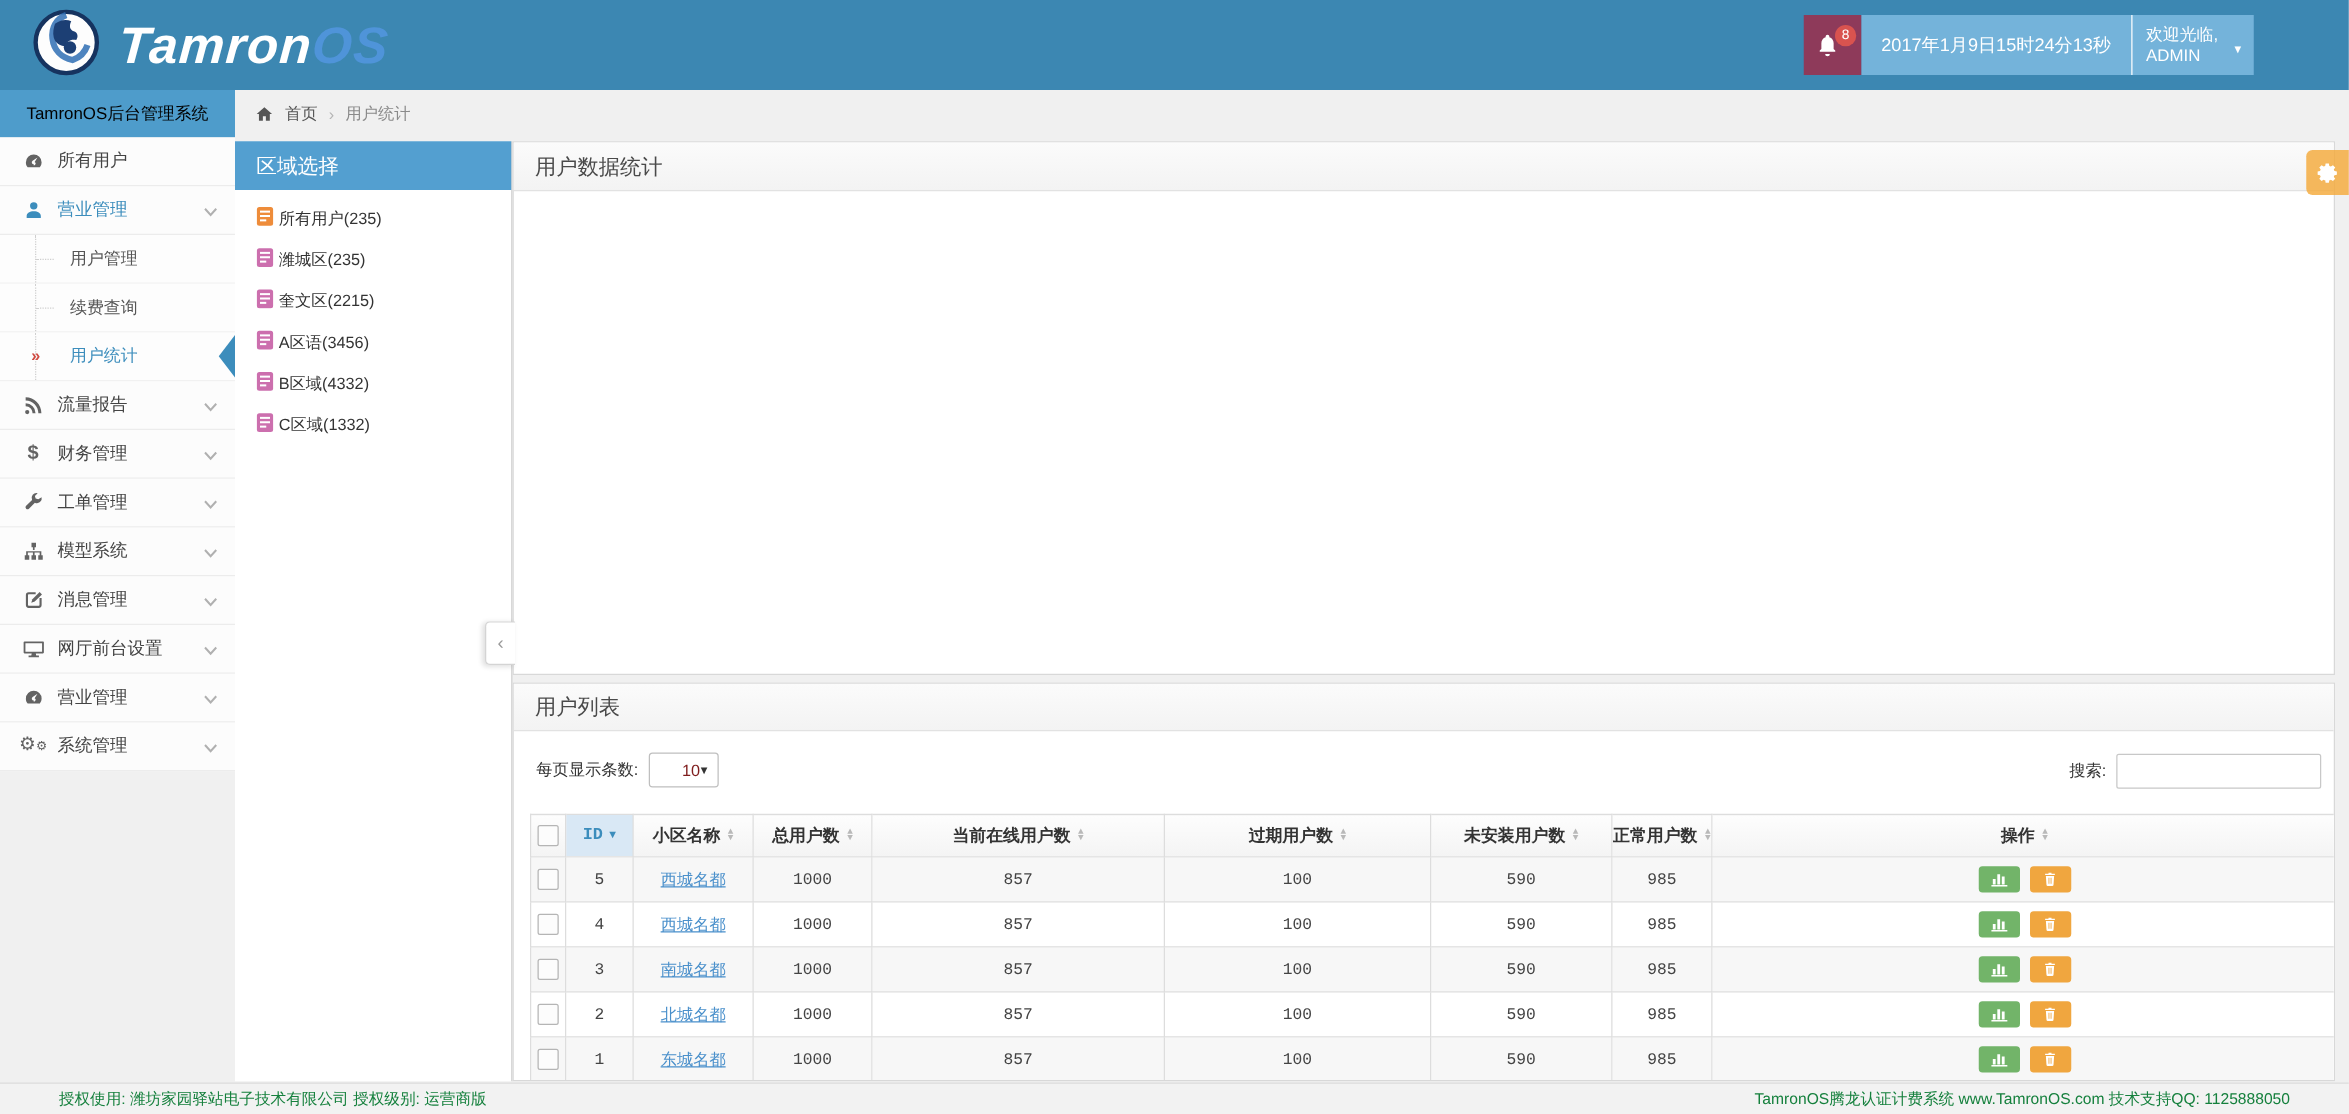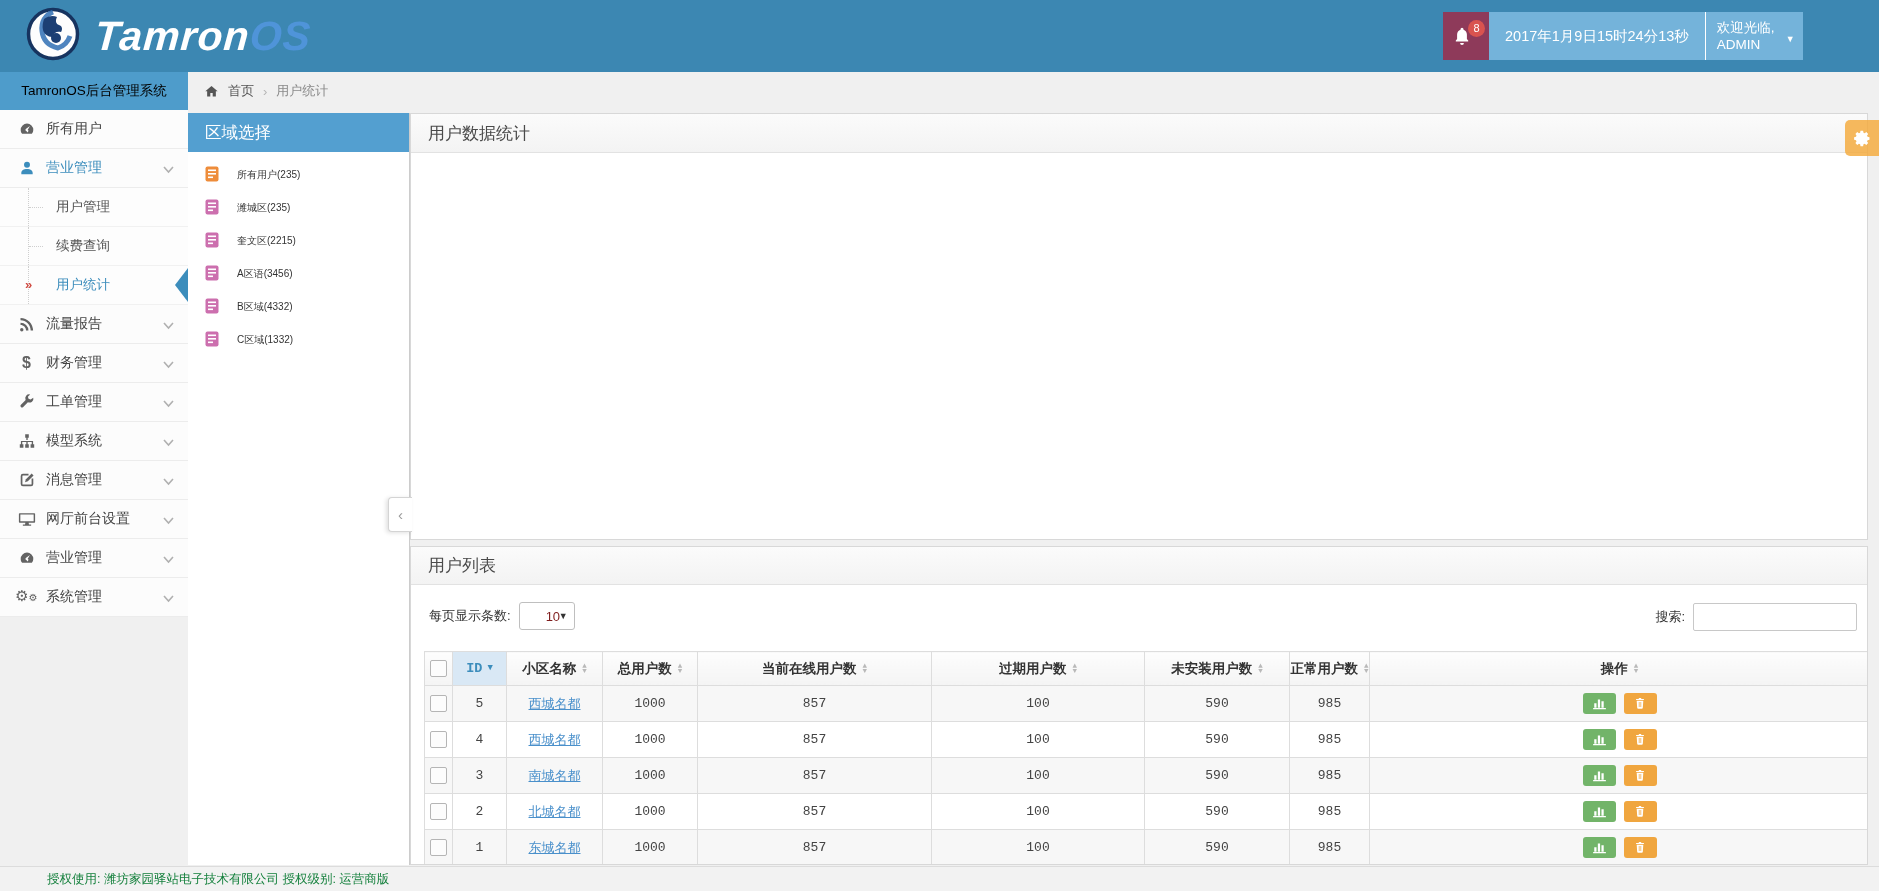--- a/index.html
+++ b/index.html
@@ -39,21 +39,21 @@
   .side-sub::before{content:"";position:absolute;left:28px;top:0;bottom:0;border-left:1px dotted #cfcfcf;}
   .side-sub .connector{position:absolute;left:29px;width:14px;border-top:1px dotted #cfcfcf;top:19px;}
   .side-sub .s-label{margin-left:56px;color:#555;}
   .side-sub.active .s-label{color:#3c8dbc;}
   .sub-arrow{position:absolute;left:25px;top:11px;color:#d14b42;font-size:13px;font-weight:bold;}
   .active-tri{position:absolute;right:0;top:2px;width:0;height:0;border-top:17px solid transparent;border-bottom:17px solid transparent;border-right:13px solid #3c8dbc;}
   
   .region{position:absolute;left:188px;top:113px;width:222px;bottom:26px;background:#fff;border-right:1px solid #ccc;box-sizing:border-box;z-index:2;}
   .region-header{height:39px;background:#539fd0;color:#fff;font-size:16.5px;display:flex;align-items:center;padding-left:17px;}
   .region-list{padding-top:6px;}
-  .region-item{height:33px;display:flex;align-items:center;padding-left:17px;font-size:10px;color:#333;gap:18px;cursor:pointer;white-space:nowrap;}
+  .region-item{height:33px;display:flex;align-items:center;padding-left:17px;font-size:13px;color:#333;gap:4px;cursor:pointer;white-space:nowrap;}
   .doc-orange{color:#ee8c3a;}
   .doc-pink{color:#cc6fae;}
   
   .panel{position:absolute;background:#fff;border:1px solid #d8d8d8;box-sizing:border-box;}
   #panel-stats{left:410px;top:113px;width:1458px;height:427px;}
   #panel-list{left:410px;top:546px;width:1458px;height:319px;overflow:hidden;}
   .panel-header{height:38px;background:linear-gradient(#fbfbfb,#f3f3f3);border-bottom:1px solid #e2e2e2;display:flex;align-items:center;padding-left:17px;font-size:17px;color:#4a4a4a;}
   .collapse-tab{position:absolute;left:388px;top:497px;width:23px;height:33px;background:#fff;border:1px solid #d4d4d4;border-right:none;border-radius:4px 0 0 4px;box-shadow:-2px 1px 4px rgba(0,0,0,.12);display:flex;align-items:center;justify-content:center;color:#9a9a9a;font-size:15px;z-index:5;cursor:pointer;}
   
   .page-size{position:absolute;left:18px;top:55px;display:flex;align-items:center;font-size:13px;color:#333;}
@@ -476,13 +476,14 @@
 </div>
 
 <div class="fab">
   <svg width="19" height="19" viewBox="0 0 20 20" fill="#fff">
     <path d="M10 6.5A3.5 3.5 0 1 0 10 13.5 3.5 3.5 0 0 0 10 6.5zm0 5.5a2 2 0 1 1 0-4 2 2 0 0 1 0 4zM18 11.5v-3l-2.2-.4a6 6 0 0 0-.6-1.4l1.3-1.9-2.1-2.1-1.9 1.3a6 6 0 0 0-1.4-.6L10.7 1.2h-3L7.3 3.4a6 6 0 0 0-1.4.6L4 2.7 1.9 4.8l1.3 1.9a6 6 0 0 0-.6 1.4L.4 8.5v3l2.2.4a6 6 0 0 0 .6 1.4l-1.3 1.9 2.1 2.1 1.9-1.3a6 6 0 0 0 1.4.6l.4 2.2h3l.4-2.2a6 6 0 0 0 1.4-.6l1.9 1.3 2.1-2.1-1.3-1.9a6 6 0 0 0 .6-1.4z" transform="translate(0.8,0.8) scale(0.92)"></path>
   </svg>
 </div>
 
 <div class="footer">
   <span>授权使用: 潍坊家园驿站电子技术有限公司  授权级别: 运营商版</span>
+  <span>TamronOS腾龙认证计费系统 www.TamronOS.com 技术支持QQ: 1125888050</span>
 </div>
 
 </body></html>

